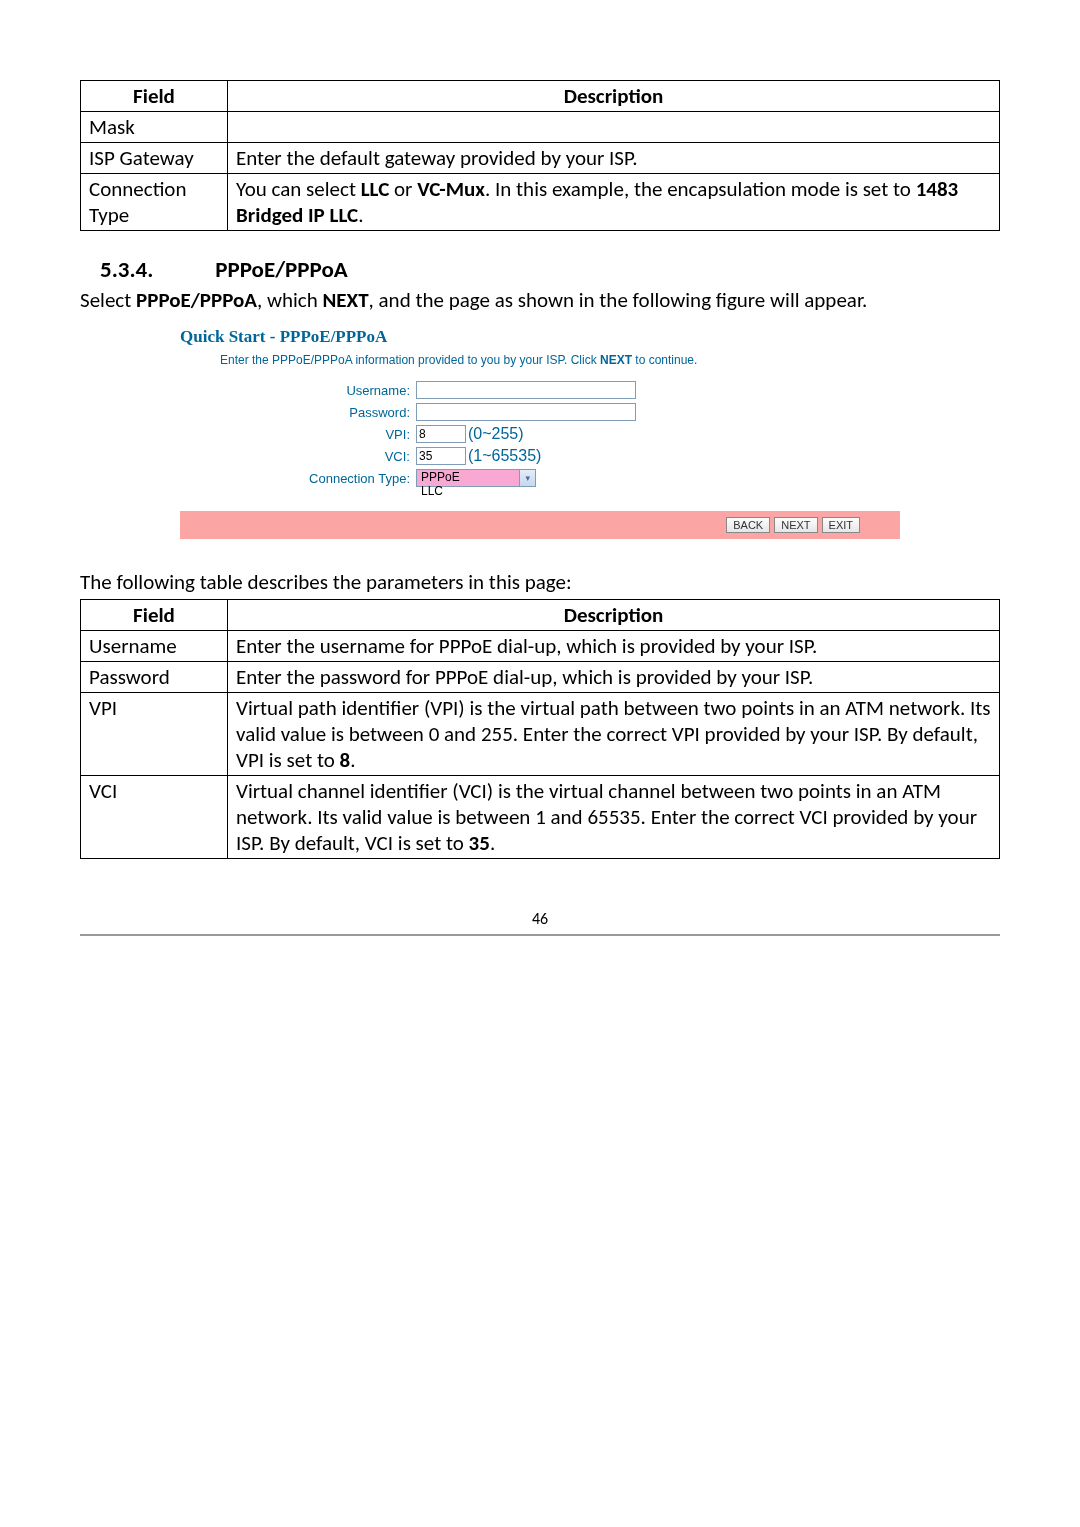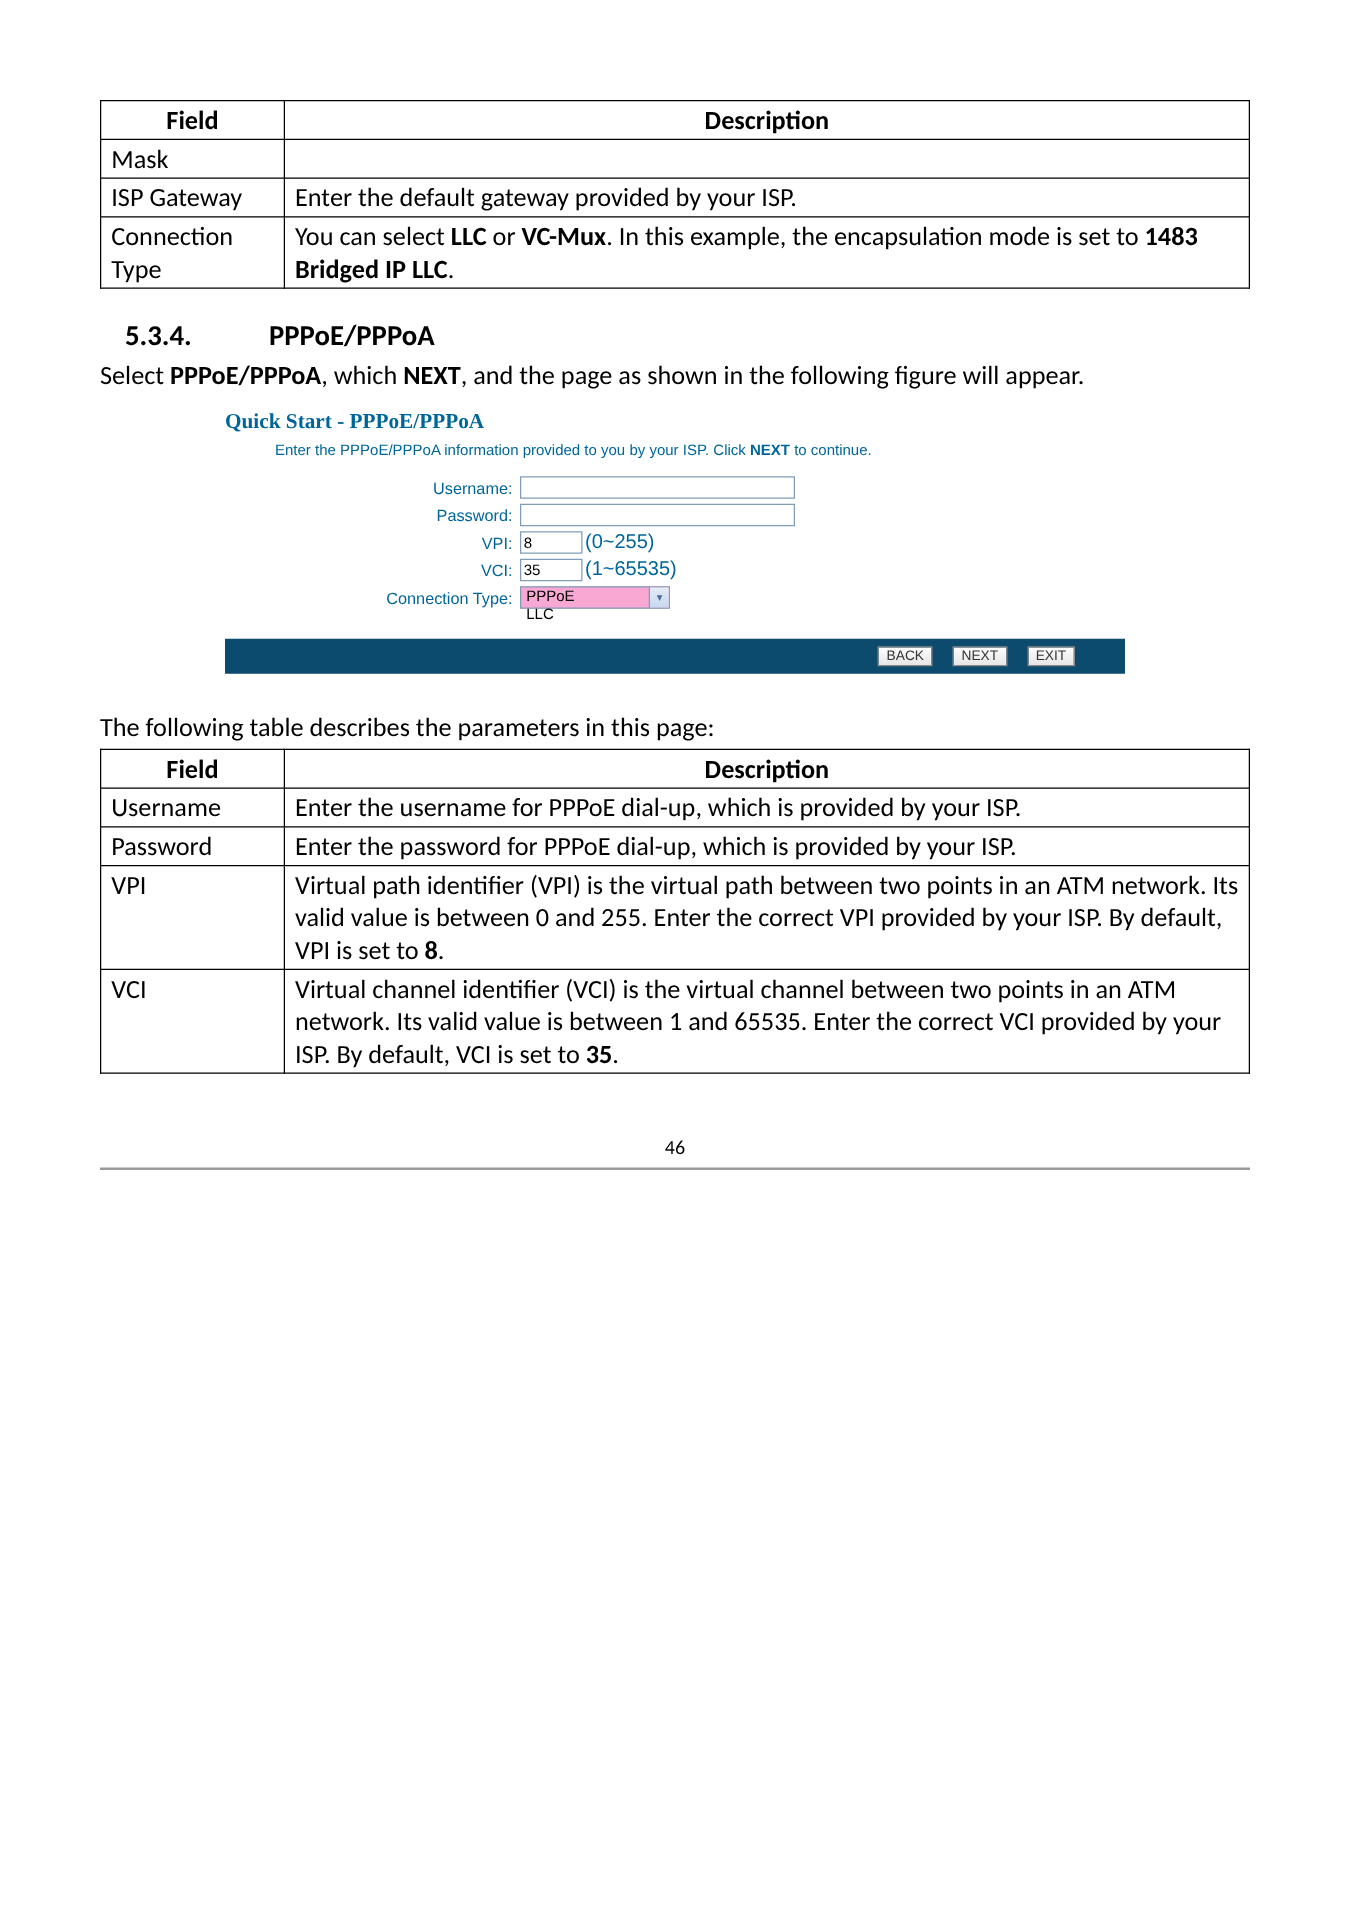--- a/index.html
+++ b/index.html
@@ -101,28 +101,28 @@
     height: 16px;
     background: linear-gradient(#e4ecf7,#c6d8ef);
     border-left: 1px solid #7f9db9;
     display: flex;
     align-items: center;
     justify-content: center;
     color: #4a6a99;
     font-size: 9px;
   }
   .button-bar {
-    background: #0c4a6e;
+    background: #fca5a5;
     height: 28px;
     margin-top: 24px;
     display: flex;
     align-items: center;
     justify-content: flex-end;
     padding-right: 40px;
-    gap: 16px;
+    gap: 4px;
   }
   .fig-btn {
     background: linear-gradient(#fdfdfd,#e6e6e6);
     border: 1px solid #888;
     font-size: 11px;
     font-family: Arial, sans-serif;
     padding: 1px 6px;
     color: #333;
     cursor: pointer;
   }

